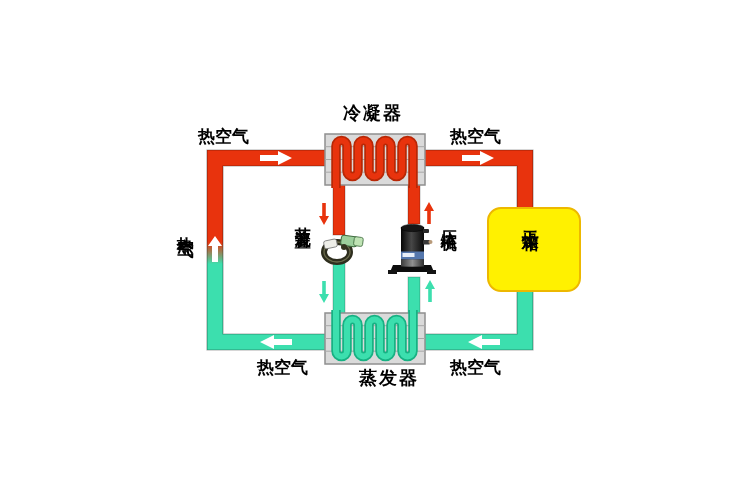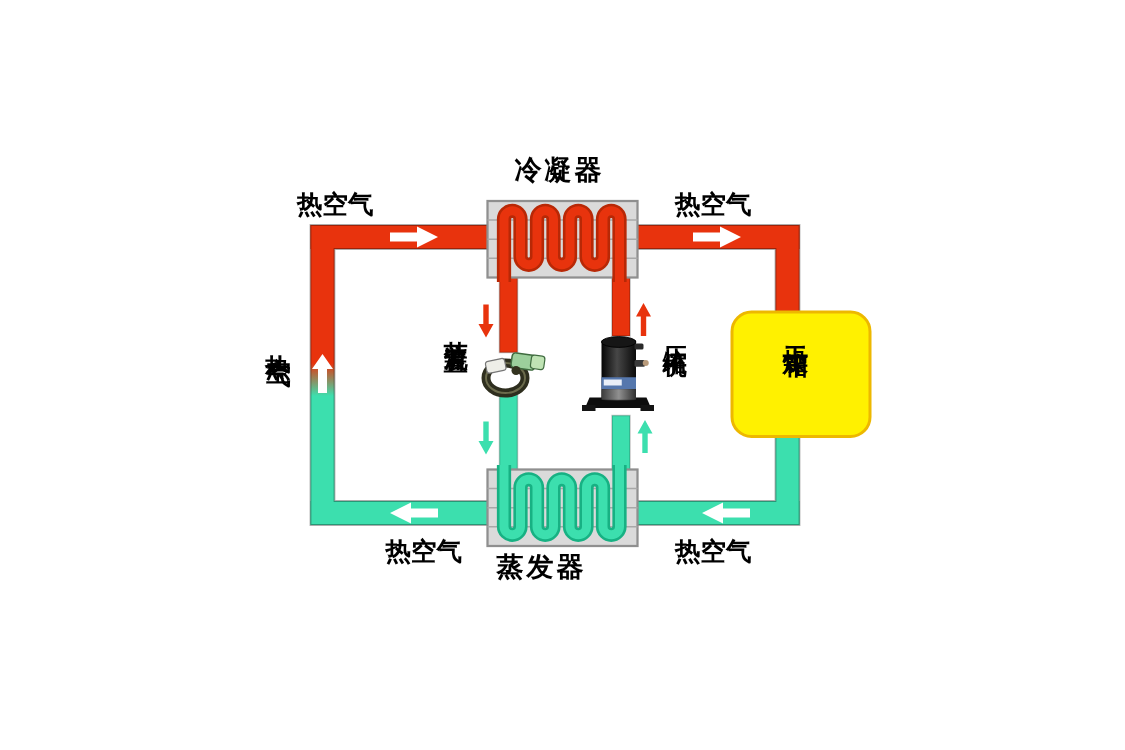--- a/index.html
+++ b/index.html
@@ -138,21 +138,21 @@
       <rect x="423" y="240" width="7" height="4.5" rx="1" fill="#3a3a3a"></rect>
       <circle cx="430.5" cy="242" r="2" fill="#b89a7a"></circle>
       <rect x="401" y="251.5" width="23" height="8" fill="#5577ad"></rect>
       <rect x="402.5" y="253" width="12" height="4" fill="#e8eef8"></rect>
       <rect x="401" y="259.5" width="23" height="7" fill="url(#compGrad2)"></rect>
     </g>
   </svg>
 
   <div class="lbl big" style="left:329px;top:104px;width:88px;text-align:center;">冷凝器</div>
 
-  <div class="lbl big" style="left:331px;top:369px;width:88px;text-align:left;">蒸发器</div>
+  <div class="lbl big" style="left:331px;top:369px;width:88px;text-align:right;">蒸发器</div>
 
   <div class="lbl" style="left:198px;top:128px;">热空气</div>
 
   <div class="lbl" style="left:450px;top:128px;">热空气</div>
 
   <div class="lbl vlbl" style="left:176px;top:223px;font-size:17px;">热空气</div>
 
   <div class="lbl" style="left:257px;top:359px;">热空气</div>
 
   <div class="lbl" style="left:450px;top:359px;">热空气</div>

